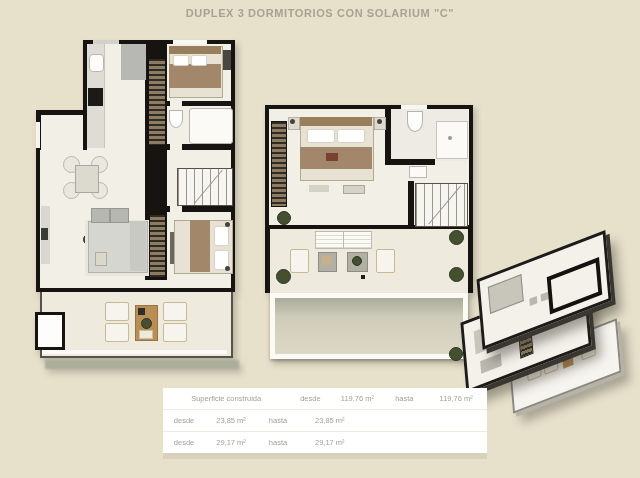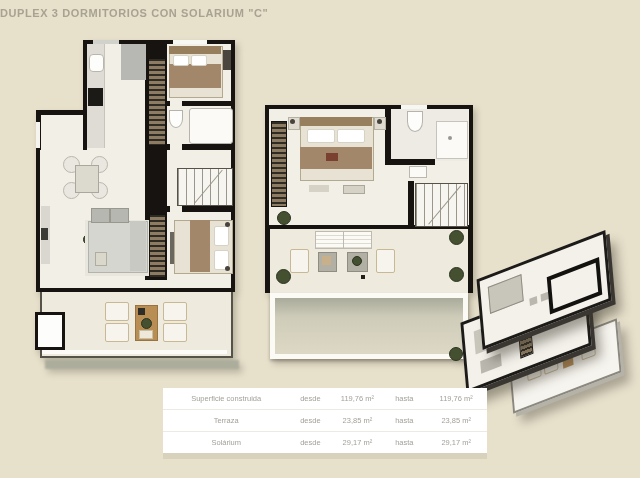--- a/index.html
+++ b/index.html
@@ -3,21 +3,21 @@
 <meta charset="utf-8">
 <style>
   html,body{margin:0;padding:0;}
   body{
     width:640px;height:478px;position:relative;overflow:hidden;
     background:var(--bg);
     font-family:"Liberation Sans", sans-serif;
   }
   .abs{position:absolute;}
   .page-title{
-    position:absolute;top:7px;left:0;width:640px;
+    position:absolute;top:7px;left:0;width:640px;text-align:center;
     font-size:11px;font-weight:bold;letter-spacing:.6px;color:var(--title);
   }
   .plan{position:absolute;filter:drop-shadow(3px 4px 3px rgba(95,90,72,.35));}
   .w{background:var(--wall);}
   .f{background:var(--floor);}
   .stripes{background:repeating-linear-gradient(180deg,#2e2a24 0 2px,#8d7c61 2px 5px);border:1px solid #15130f;}
   .pot{border-radius:50%;background:var(--green);border:1px solid #2c3522;}
   .chair-w{background:#f6f4ec;border:1px solid #c9b894;border-radius:2px;}
   .gray-sq{background:#b2afa4;border:1px solid #8f8c82;}
   .stairs{background:#f7f5ef repeating-linear-gradient(90deg,#9a968c 0 1px,transparent 1px 8px);border:1px solid #55524a;}
@@ -213,28 +213,26 @@
   <div class="area-table">
     <div class="tbl-body">
       <div class="trow">
         <div class="c c1">Superficie construida</div>
         <div class="c c2">desde</div>
         <div class="c c3">119,76 m²</div>
         <div class="c c4">hasta</div>
         <div class="c c5">119,76 m²</div>
       </div>
       <div class="trow">
-        <div class="c c1">Terraza</div>
         <div class="c c2">desde</div>
         <div class="c c3">23,85 m²</div>
         <div class="c c4">hasta</div>
         <div class="c c5">23,85 m²</div>
       </div>
       <div class="trow" style="border-bottom:none;">
-        <div class="c c1">Solárium</div>
         <div class="c c2">desde</div>
         <div class="c c3">29,17 m²</div>
         <div class="c c4">hasta</div>
         <div class="c c5">29,17 m²</div>
       </div>
     </div>
     <div class="tbl-foot"></div>
   </div>
 
 </div>

